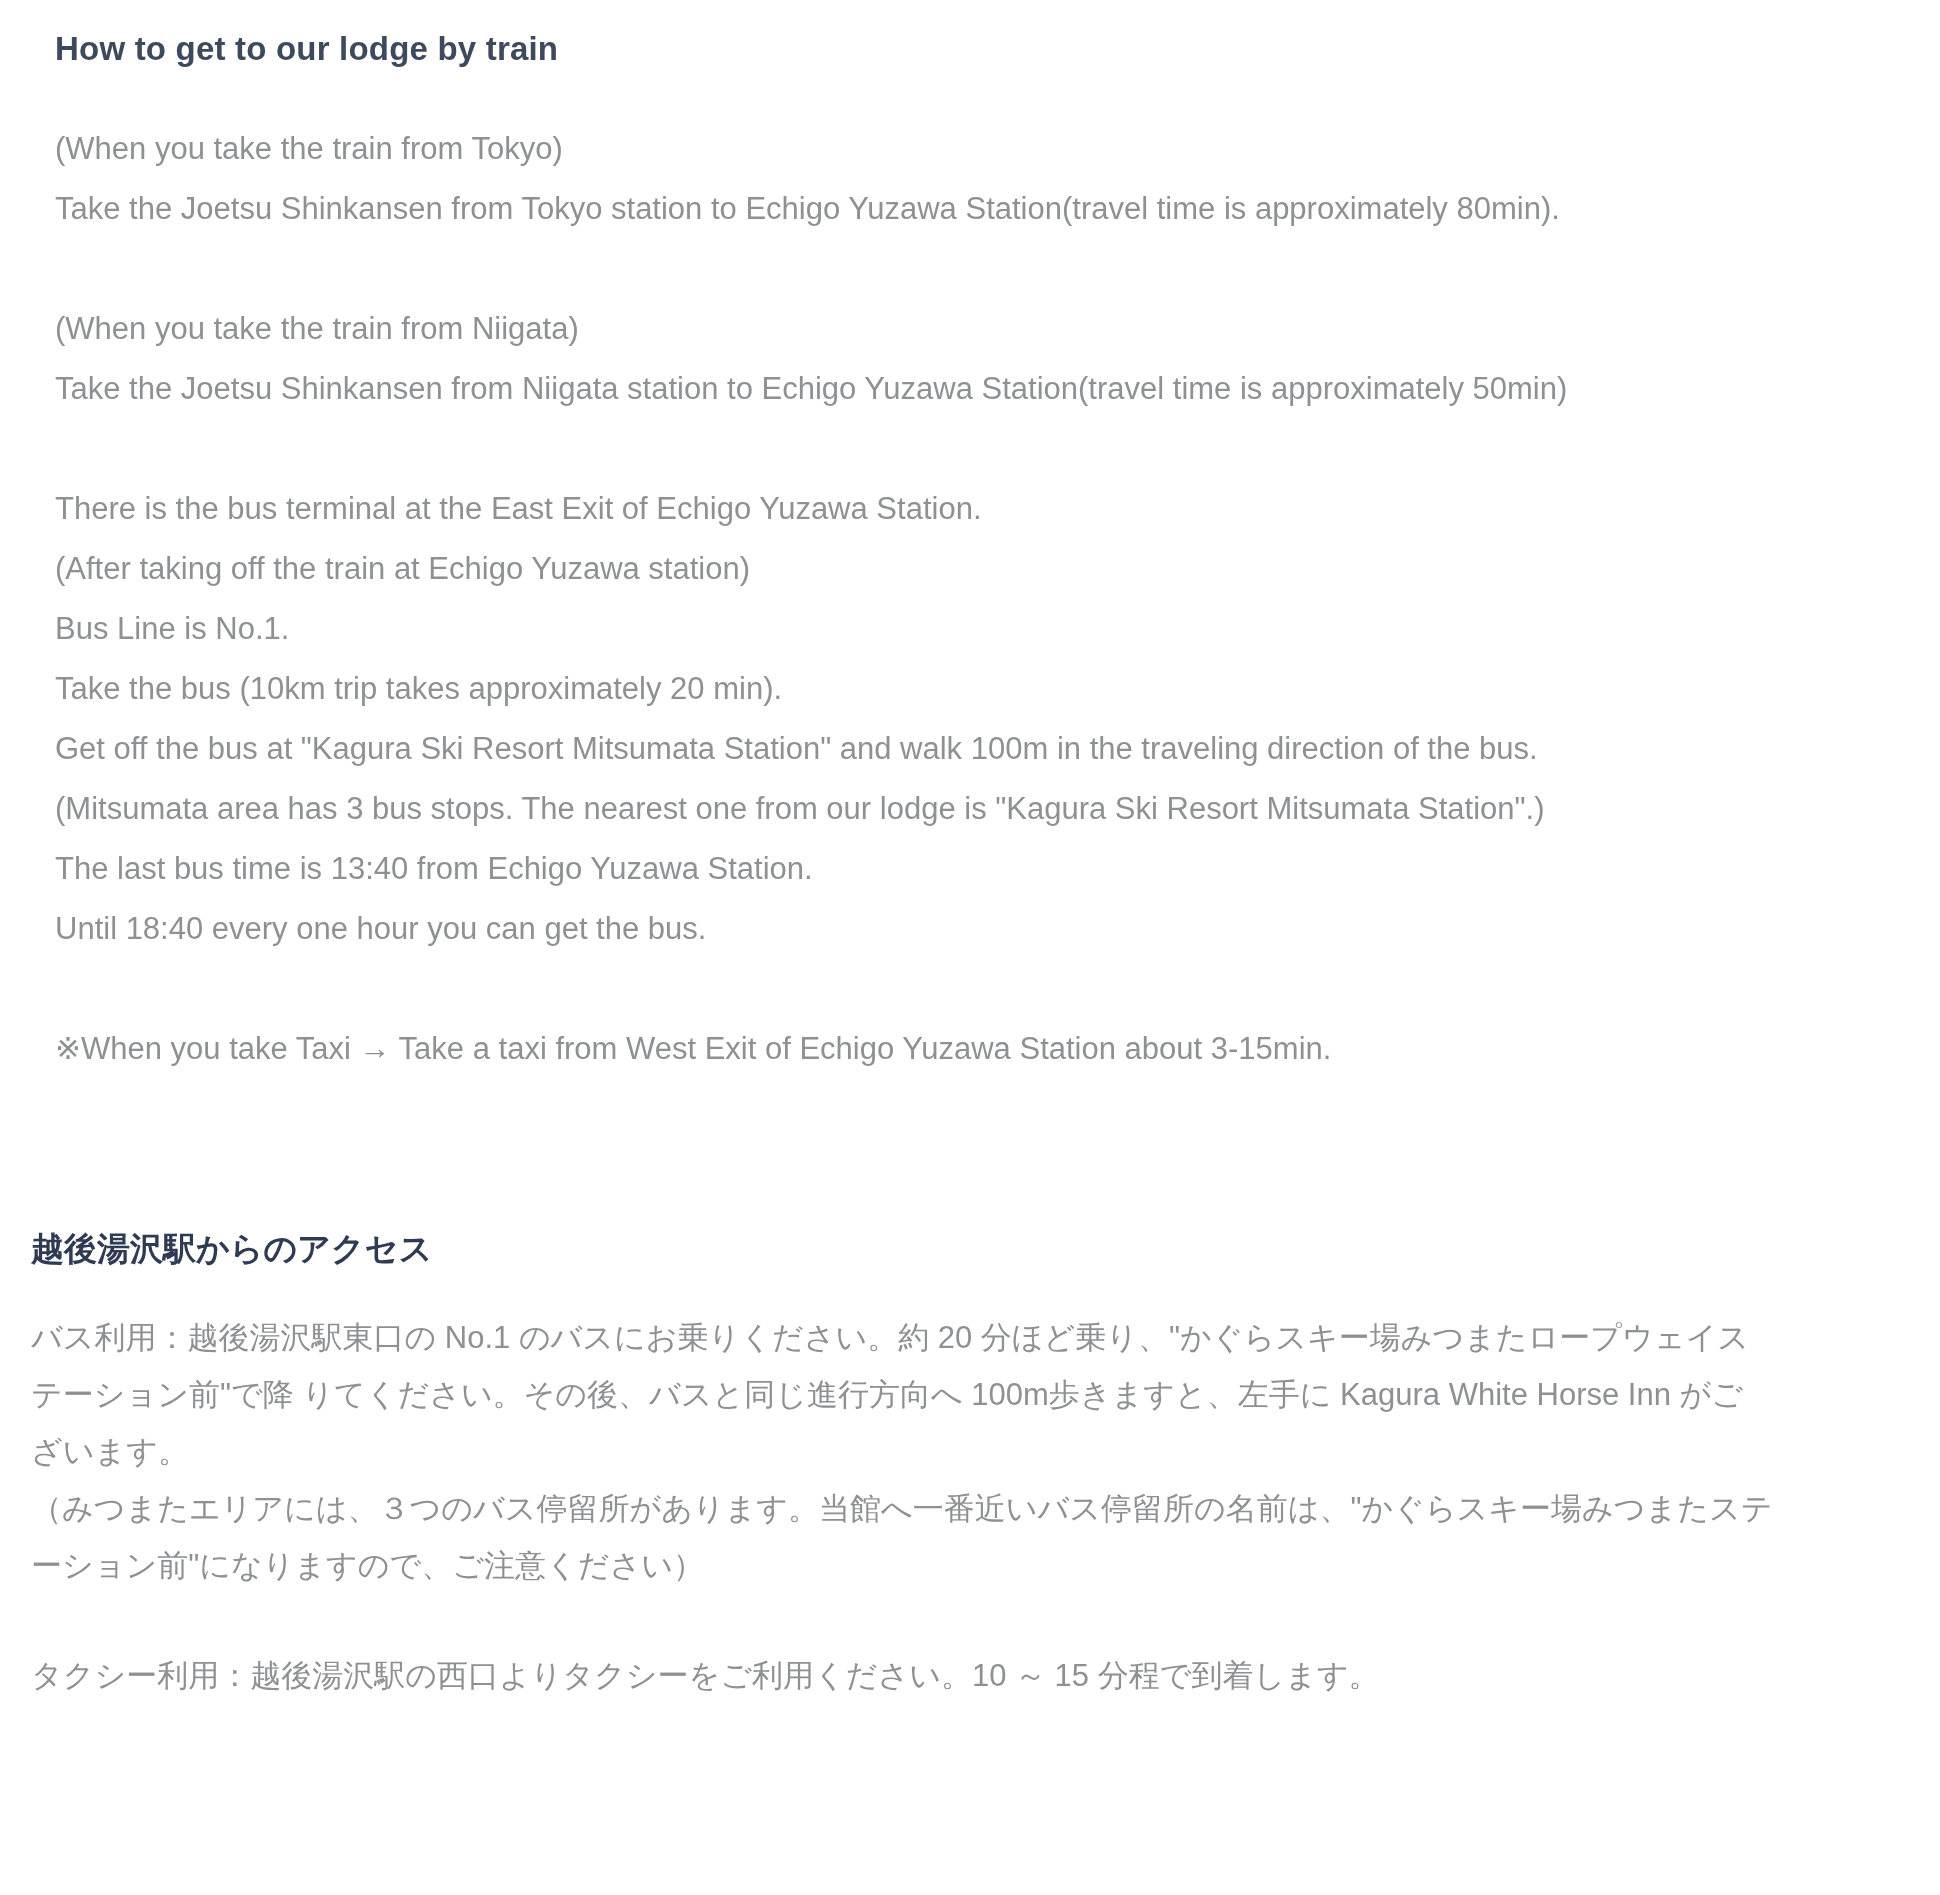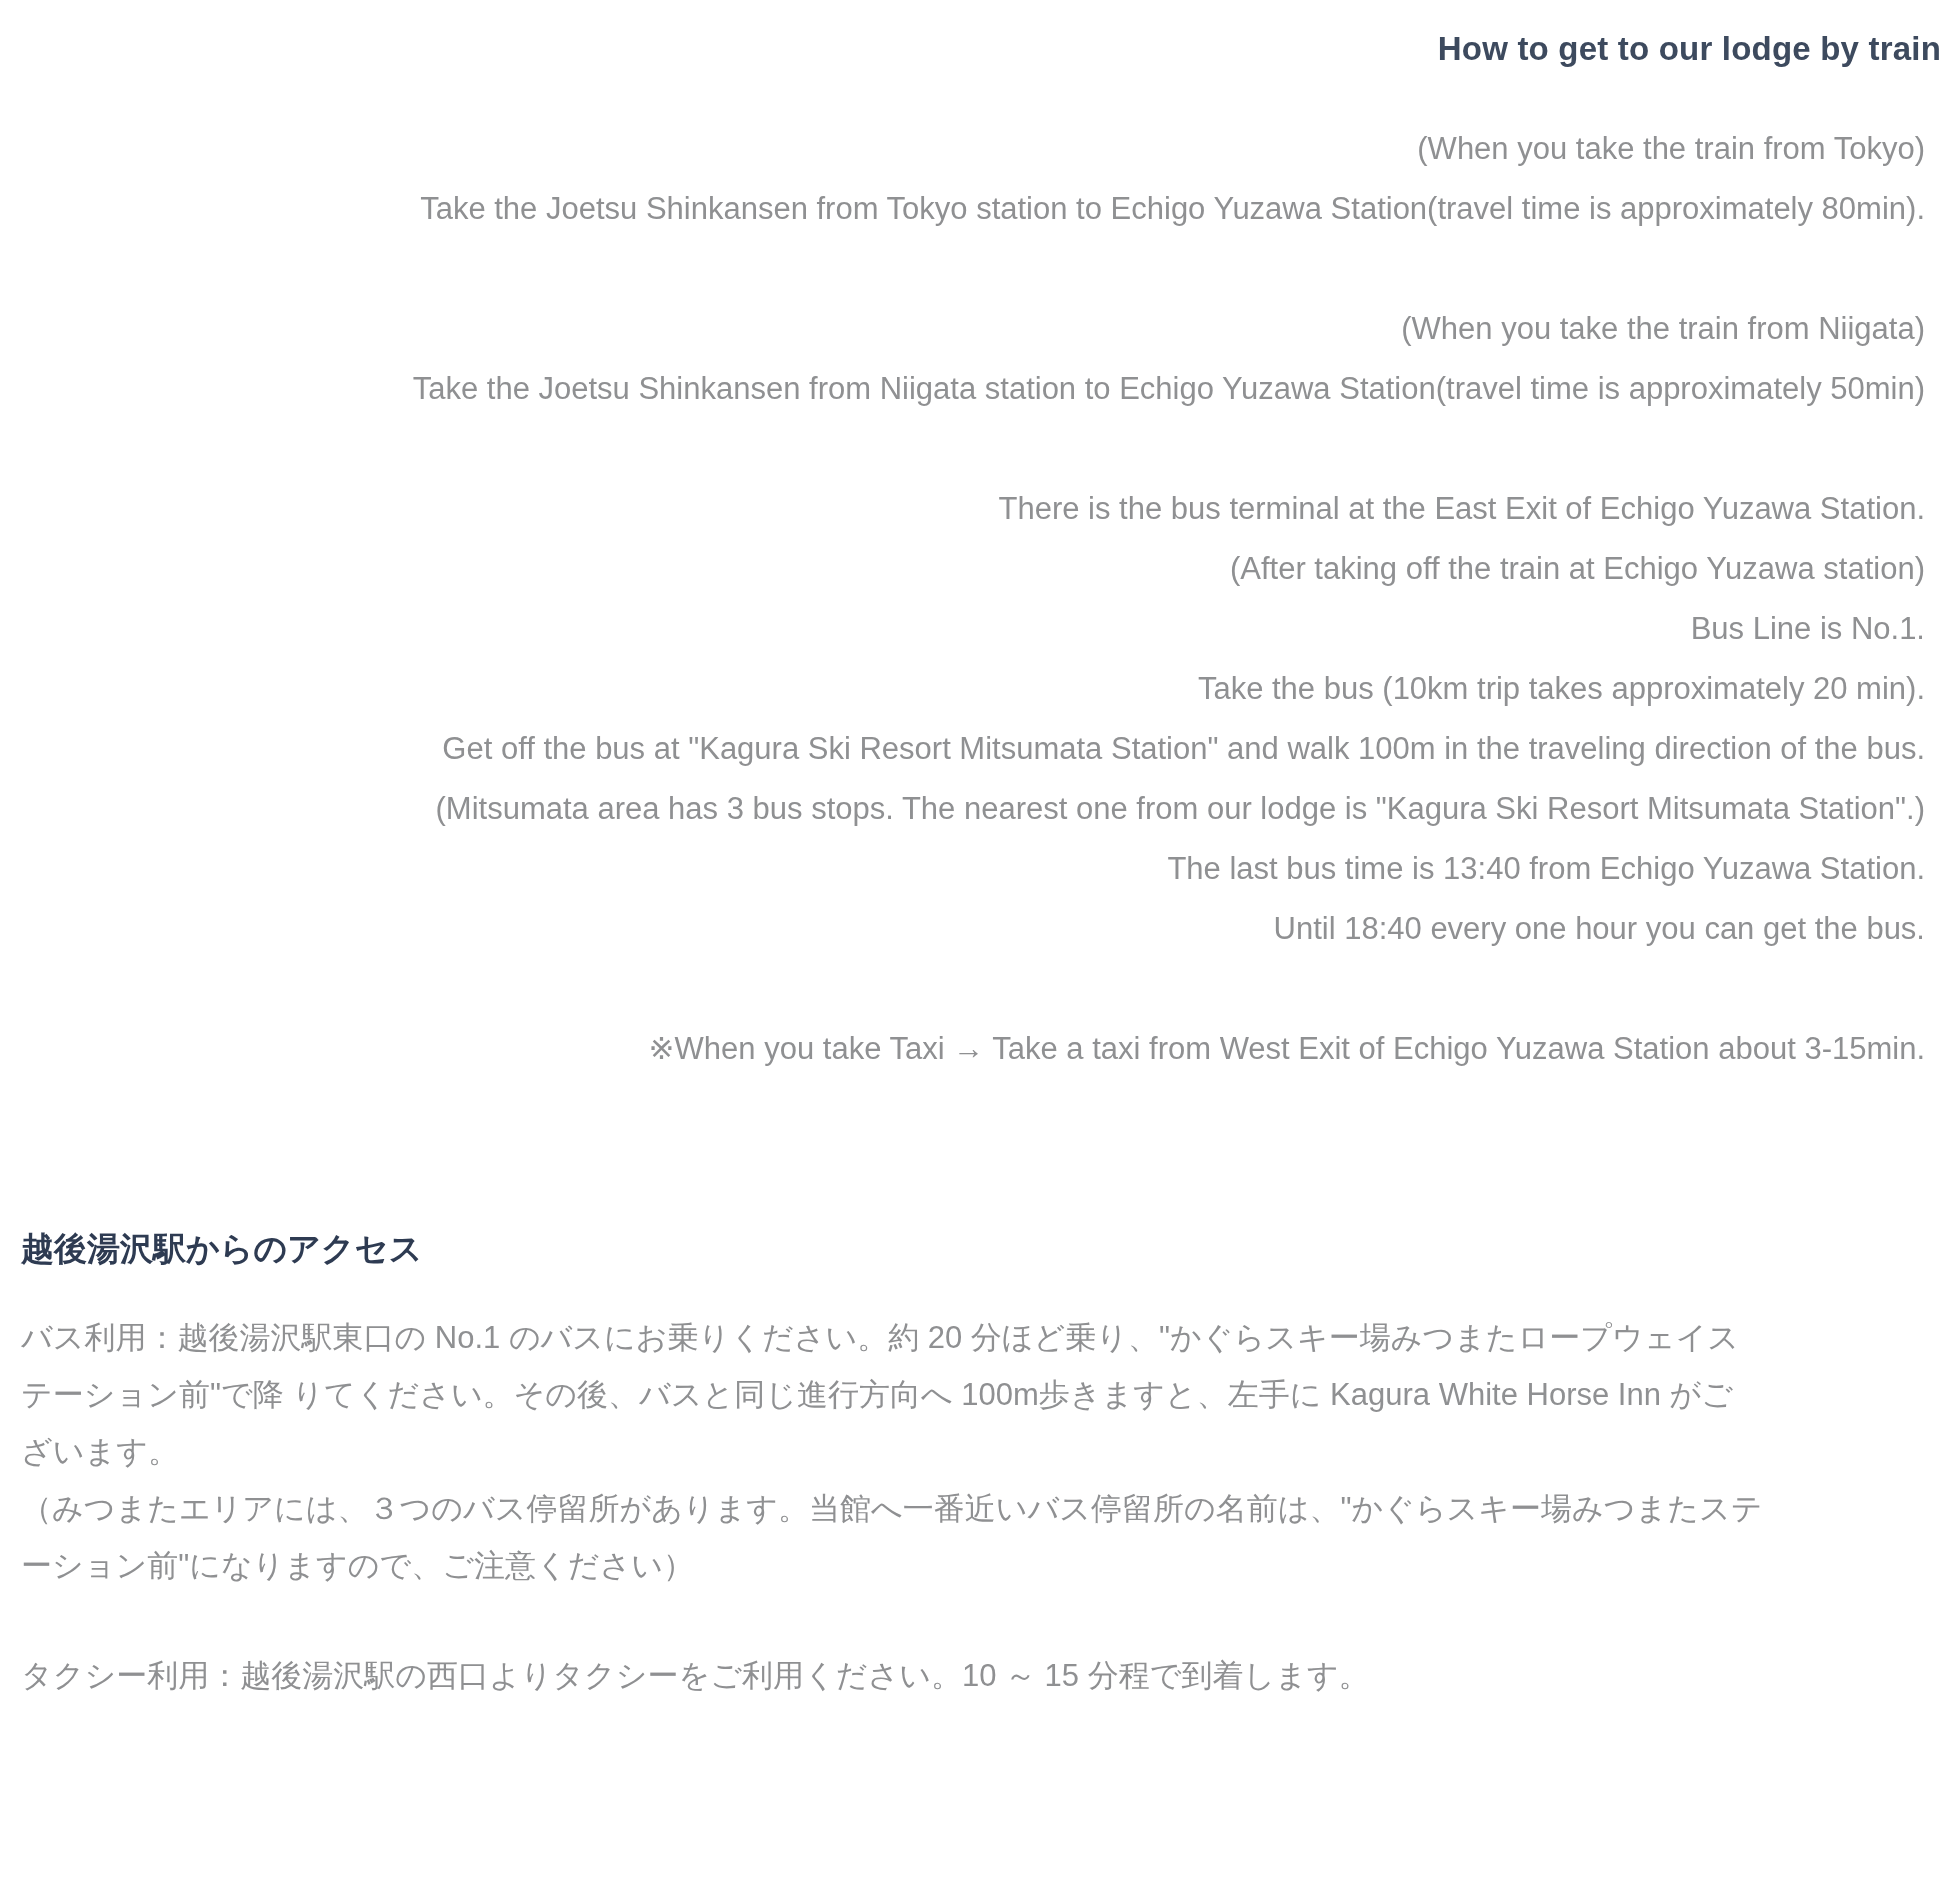--- a/index.html
+++ b/index.html
@@ -9,25 +9,24 @@
   }
   .page {
     position: relative;
     width: 1941px;
     height: 1895px;
     background: #ffffff;
     overflow: hidden;
     font-family: "Liberation Sans", "DejaVu Sans", sans-serif;
   }
   .en-section {
-    padding: 25px 0 0 23px;
-    text-align: right;
+    padding: 25px 0 0 55px;
   }
   .jp-section {
-    padding: 0 0 0 21px;
+    padding: 0 0 0 31px;
   }
   .en-heading {
     margin: 0;
     font-size: 33px;
     line-height: 47px;
     font-weight: bold;
     color: #3d4a5e;
     letter-spacing: 0.2px;
   }
   .jp-heading {

